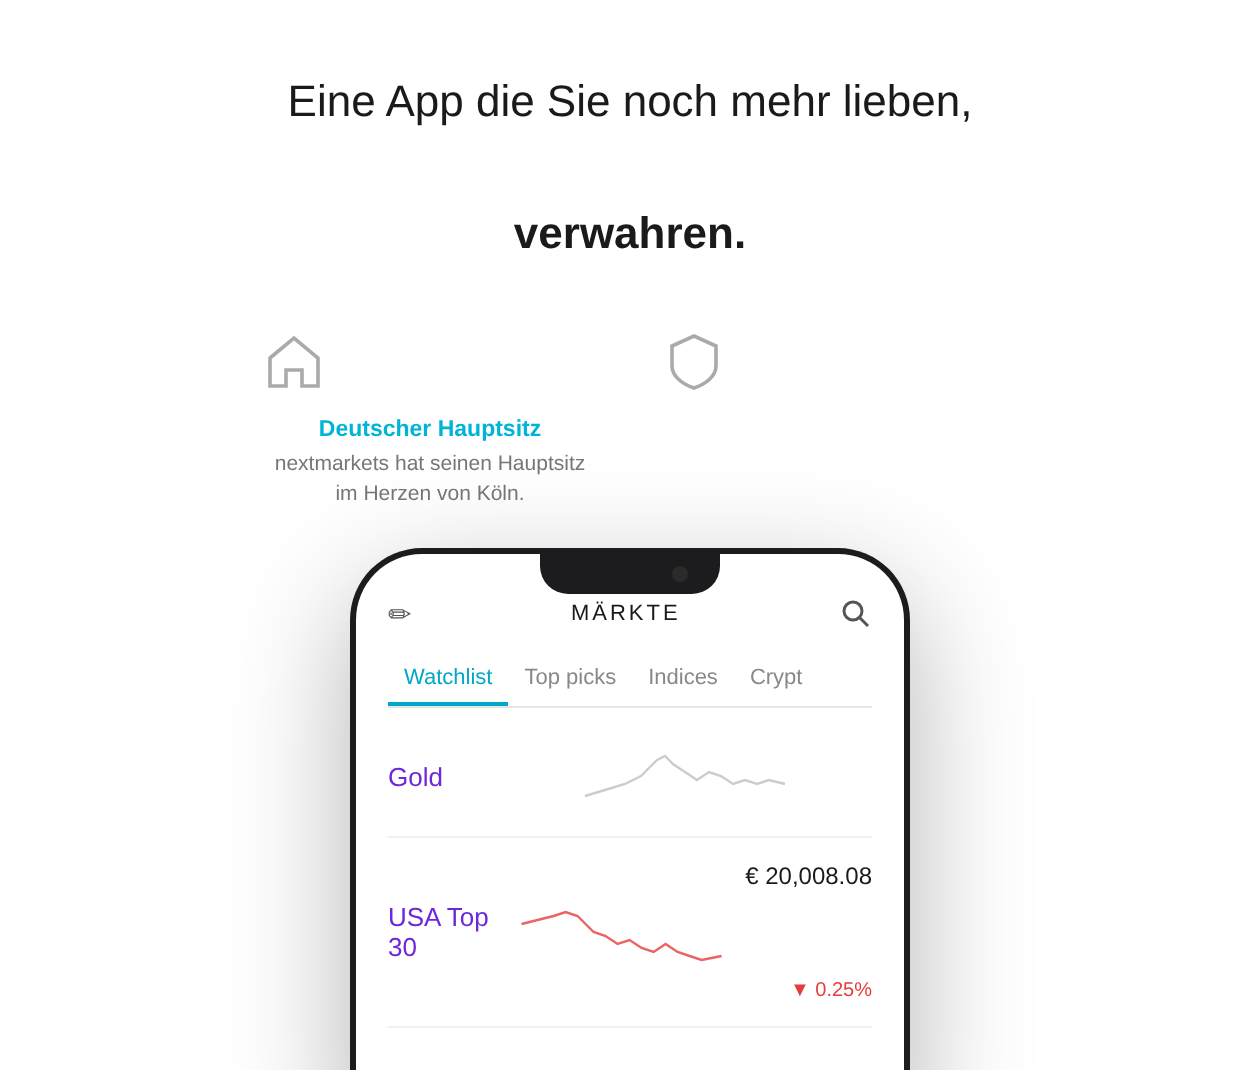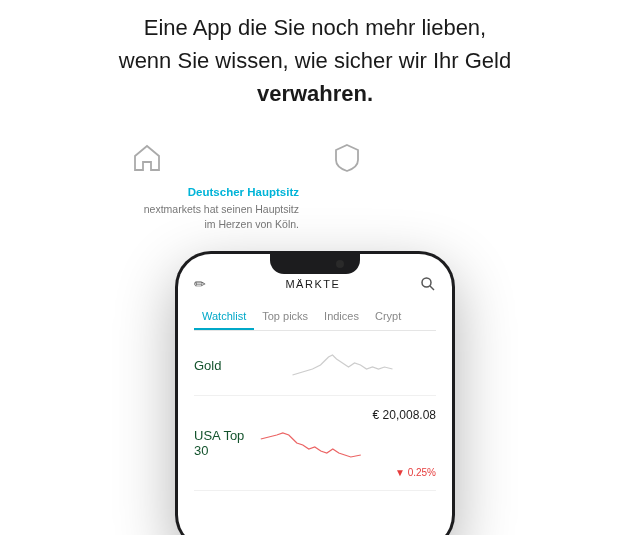--- a/index.html
+++ b/index.html
@@ -7,41 +7,41 @@
       font-family: -apple-system, BlinkMacSystemFont, 'Segoe UI', sans-serif;
       background: #fff;
       width: 630px;
       min-height: 535px;
       overflow: hidden;
     }
 
     
     .header {
       text-align: center;
-      padding: 11px 60px 24px;
+      padding: 34px 60px 24px;
     }
     .header-title {
       font-size: 22px;
       font-weight: 400;
       color: #1a1a1a;
       line-height: 1.5;
     }
 
     
     .features {
       display: flex;
       justify-content: center;
       gap: 0;
       padding: 8px 40px 0;
     }
     .feature {
       flex: 1;
       max-width: 200px;
       padding: 0 16px;
-      text-align: right;
+      text-align: center;
     }
     .feature-icon {
       width: 36px;
       height: 36px;
       margin-bottom: 8px;
       color: #888;
     }
     .feature-title {
       font-size: 11.5px;
       font-weight: 600;
@@ -149,21 +149,21 @@
       padding-top: 4px;
     }
     .stock-item {
       display: flex;
       align-items: center;
       padding: 12px 0;
       border-bottom: 1px solid #f0f0f0;
     }
     .stock-name {
       font-size: 13px;
-      color: #14532d;
+      color: #6d28d9;
       font-weight: 400;
       width: 55px;
       flex-shrink: 0;
     }
     .stock-chart {
       flex: 1;
       height: 36px;
       margin: 0 8px;
     }
     .stock-price-block {
@@ -184,21 +184,21 @@
 
     
     svg { display: block; }
   </style>
 </head>
 <body>
 
 <div class="header">
   <p class="header-title">
     <span>Eine App die Sie noch mehr lieben,</span><br>
-    <span>wenn Sie wissen, wie sicher wir Ihr Geld</span><br>
+    <br>
     <strong><span>verwahren.</span></strong>
   </p>
 </div>
 
 <div class="features">
 
   <div class="feature">
     <div class="feature-icon">
       <svg width="32" height="32" viewBox="0 0 32 32" fill="none" stroke="#aaa" stroke-width="1.8">
         <path d="M4 14 L16 4 L28 14 L28 28 L20 28 L20 20 L12 20 L12 28 L4 28 Z"></path>

